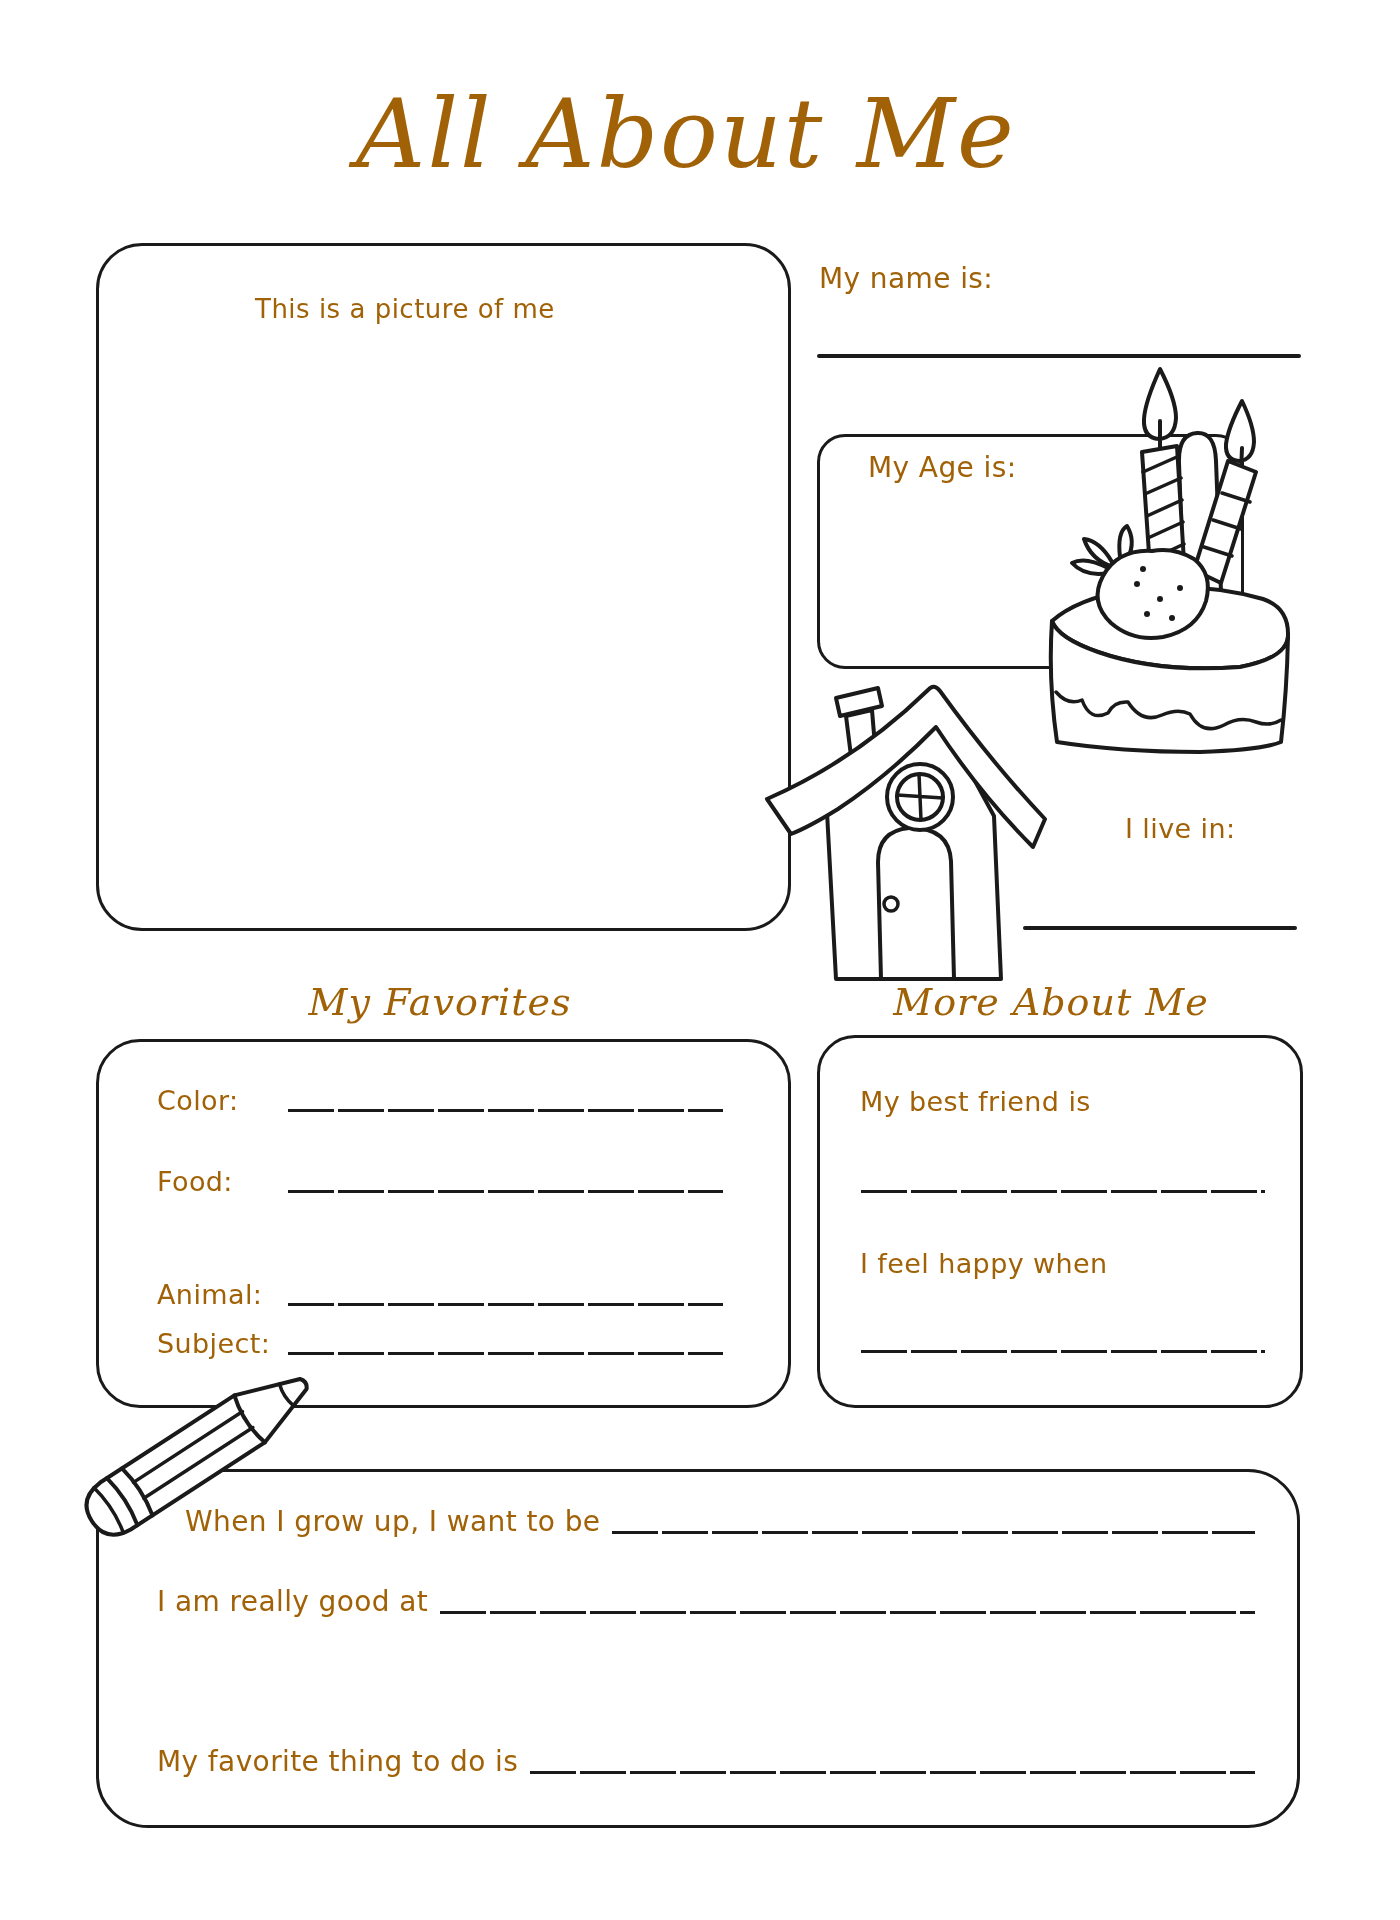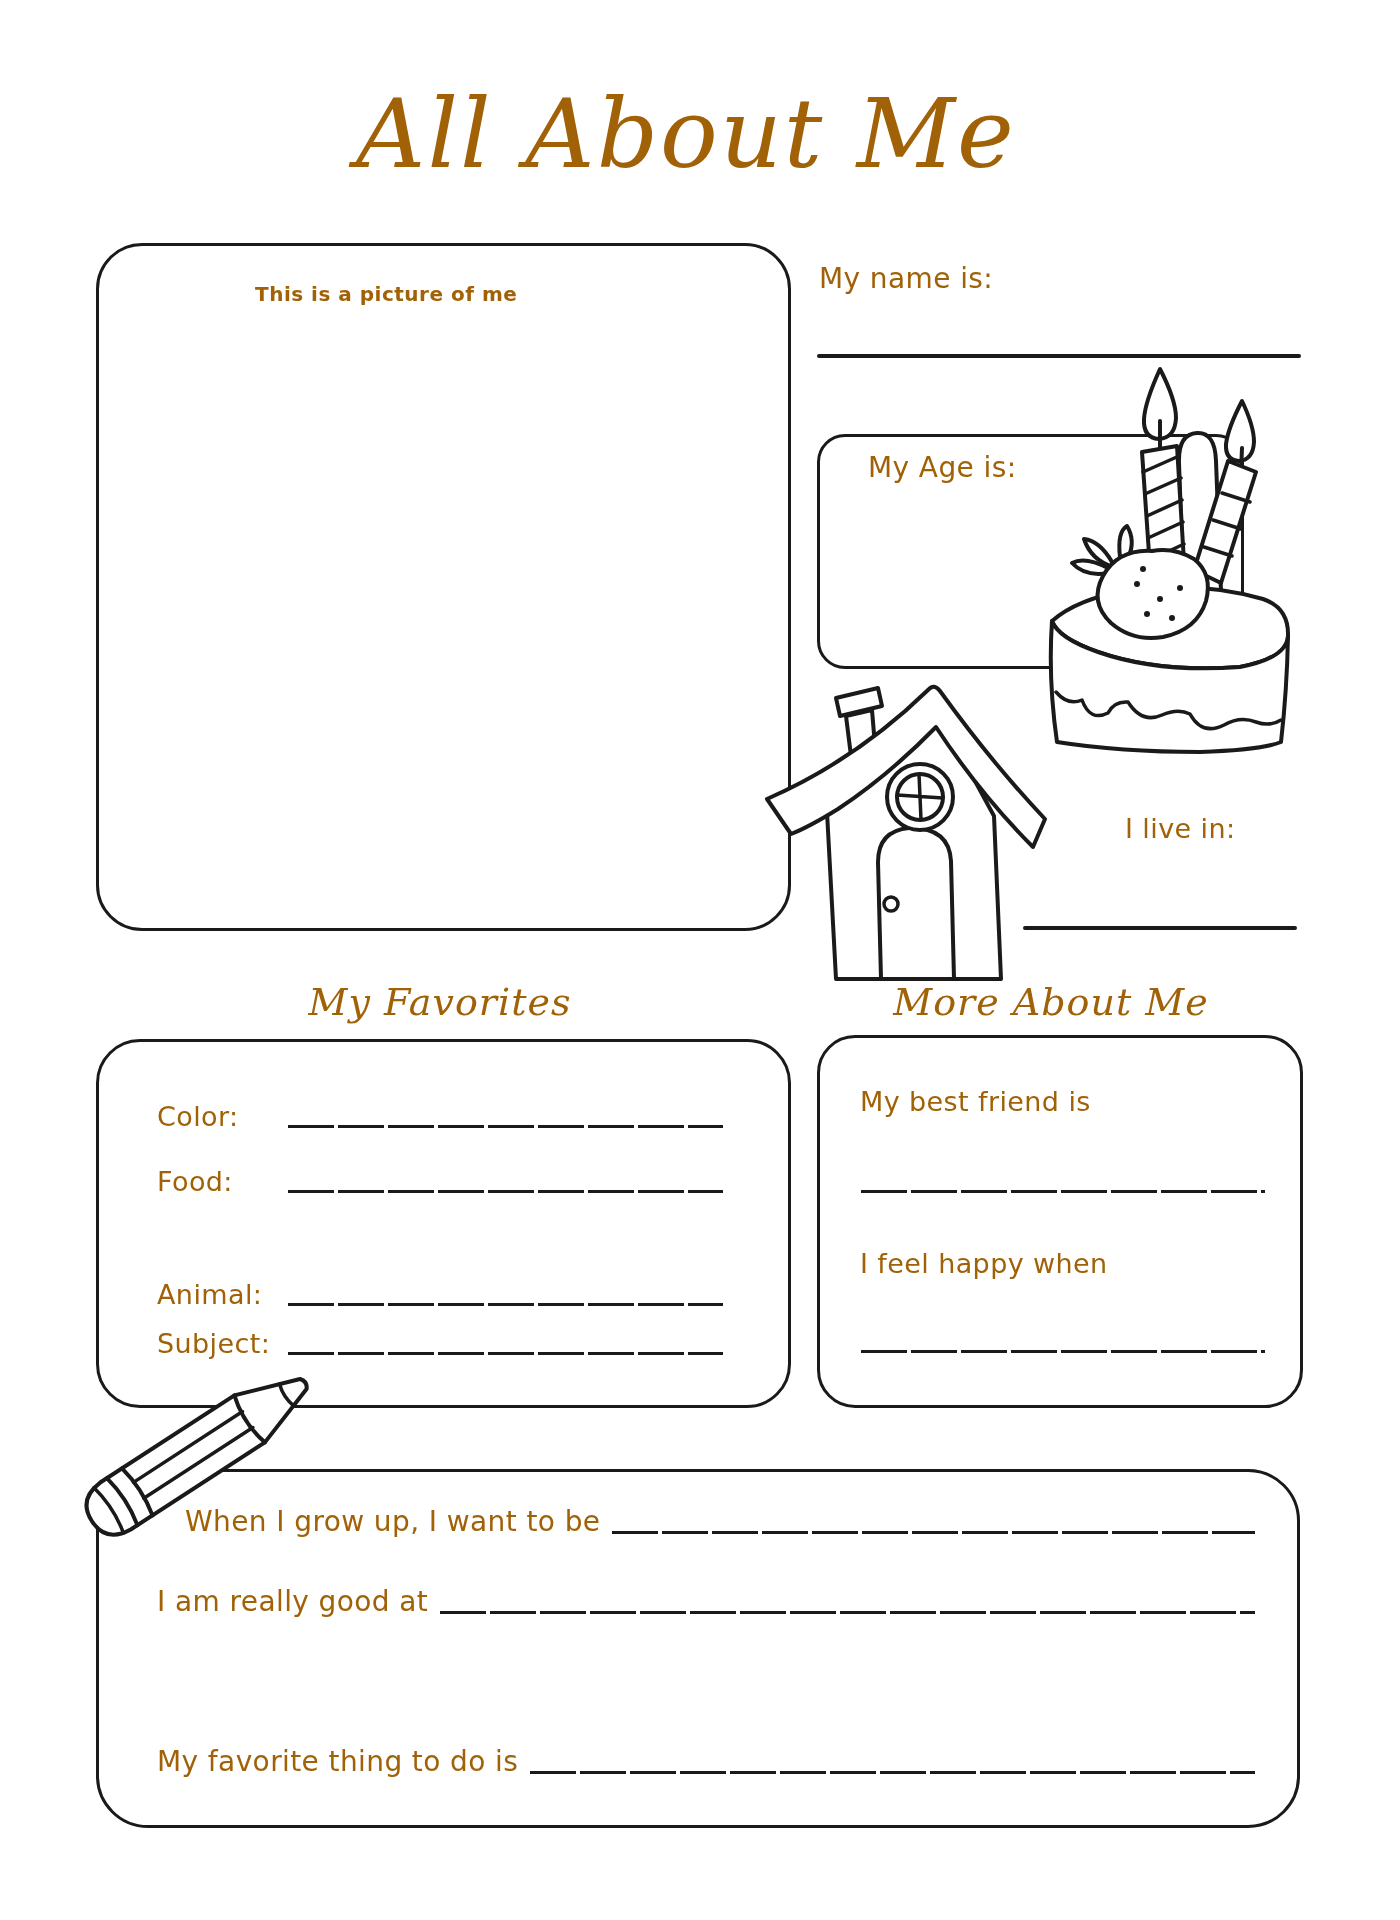--- a/index.html
+++ b/index.html
@@ -20,21 +20,21 @@
   .box{border:3px solid #1a1a1a;background:transparent;}
   .lbl{font-size:27px;letter-spacing:.4px;white-space:nowrap;}
   .lbl-lg{font-size:28px;letter-spacing:.4px;white-space:nowrap;}
   
   .wline{
     height:3px;
     background:repeating-linear-gradient(90deg,#1a1a1a 0 46px,rgba(0,0,0,0) 46px 50px);
   }
   .solid-line{height:4px;background:#1a1a1a;border-radius:2px;}
   .photo-box{left:96px;top:243px;width:689px;height:682px;border-radius:46px;}
-  .photo-caption{left:156px;top:36px;font-size:20px;letter-spacing:.5px;font-weight:bold;}
+  .photo-caption{left:156px;top:48px;font-size:26px;letter-spacing:.5px;}
   .age-box{left:817px;top:434px;width:421px;height:229px;border-radius:28px;}
   .fav-box{left:96px;top:1039px;width:689px;height:363px;border-radius:44px;}
   .more-box{left:817px;top:1035px;width:480px;height:367px;border-radius:38px;}
   .grow-box{left:96px;top:1469px;width:1198px;height:353px;border-radius:52px;}
   .fav-row{left:157px;display:flex;align-items:flex-end;}
   .fav-row .lbl{width:131px;}
   .fav-row .wline{width:435px;margin-bottom:4px;}
   .grow-row{display:flex;align-items:flex-end;}
   .grow-row .wline{flex:1;margin-left:12px;margin-bottom:4px;}
   svg.art{left:0;top:0;pointer-events:none;}
@@ -57,21 +57,21 @@
     <div class="abs lbl-lg" style="left:48px;top:14px;text-align:right;">My Age is:</div>
   </div>
 
   <div class="abs lbl" style="left:1125px;top:813px;">I live in:</div>
   <div class="abs solid-line" style="left:1023px;top:926px;width:274px;"></div>
 
   <div class="abs heading" style="left:440px;top:982px;">My Favorites</div>
   <div class="abs heading" style="left:1051px;top:982px;">More About Me</div>
 
   <div class="abs box fav-box"></div>
-  <div class="abs fav-row" style="top:1085px;margin-top:16px;">
+  <div class="abs fav-row" style="top:1085px;">
     <span class="lbl">Color:</span>
     <div class="wline"></div>
   </div>
   <div class="abs fav-row" style="top:1166px;align-items:flex-end;">
     <span class="lbl">Food:</span>
     <div class="wline"></div>
   </div>
   <div class="abs fav-row" style="top:1247px;margin-top:32px;">
     <span class="lbl">Animal:</span>
     <div class="wline"></div>

